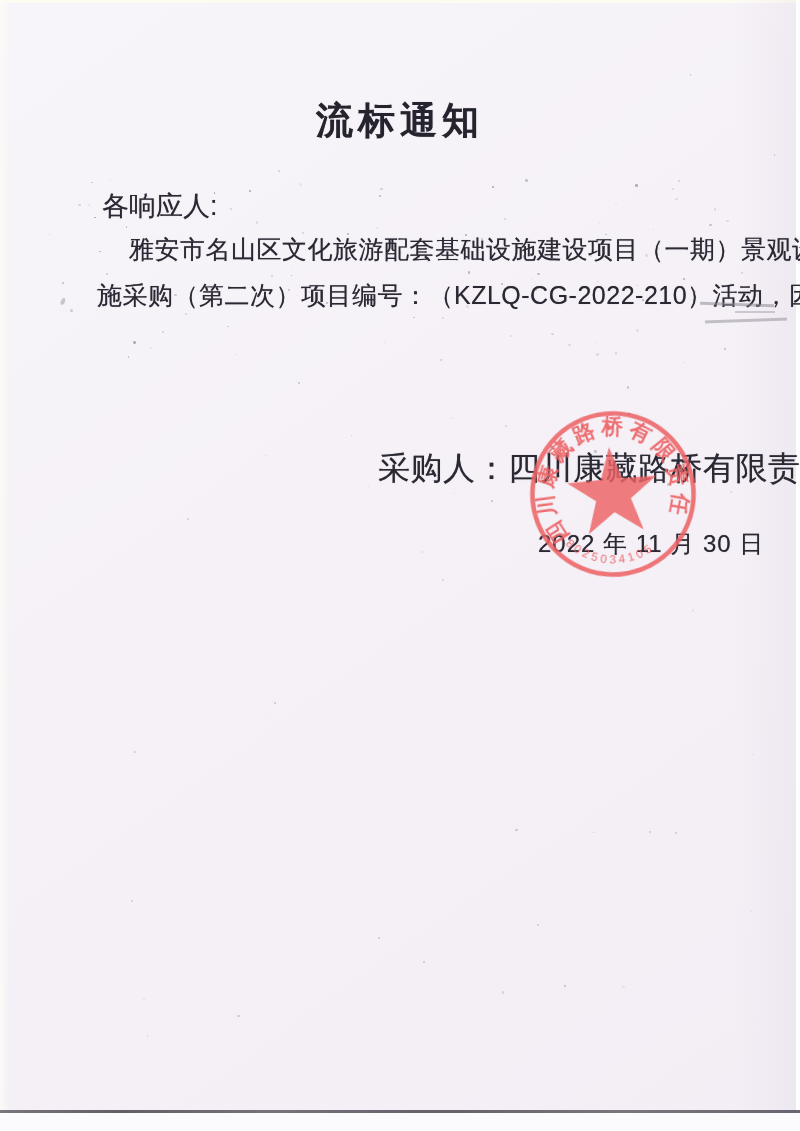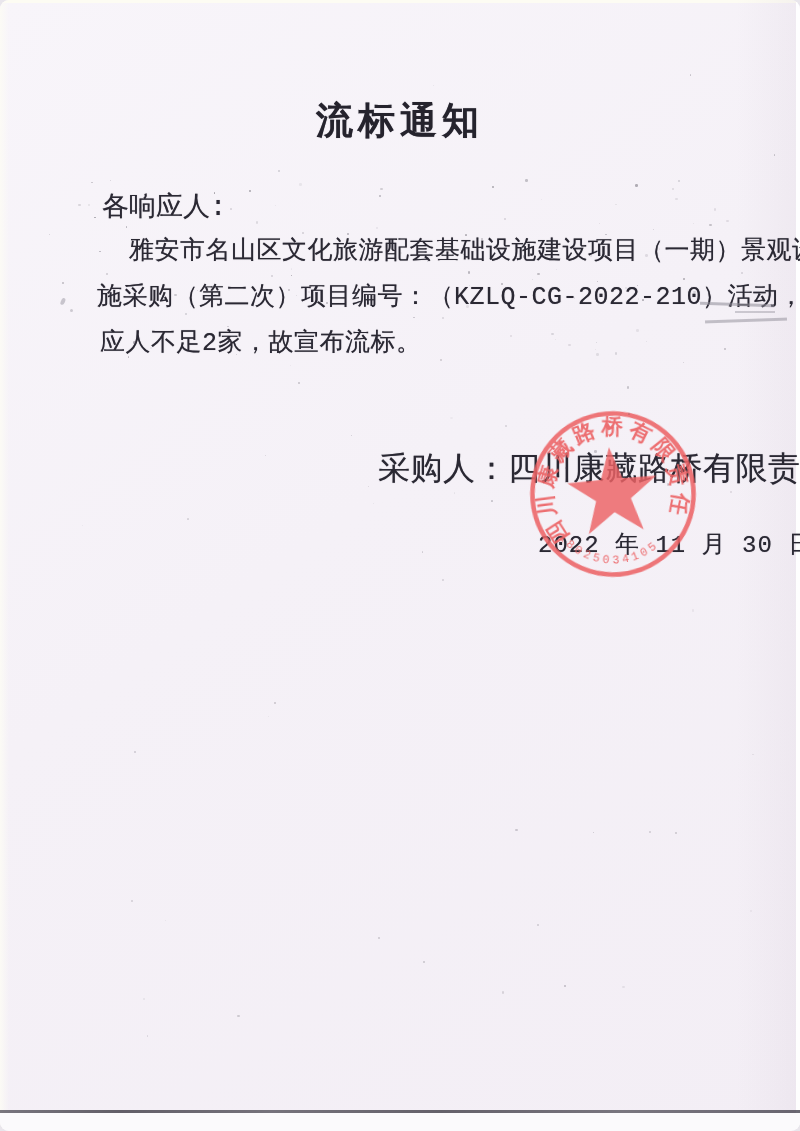--- a/index.html
+++ b/index.html
@@ -1,19 +1,19 @@
 <!DOCTYPE html>
 <html><head>
 <meta charset="utf-8">
 <style>
   html,body{margin:0;padding:0;background:#e9e6ec;}
   .scan{
     position:relative;width:800px;height:1131px;overflow:hidden;
     background:linear-gradient(145deg,#f8f5fa 0%,#f5f1f7 45%,#f3eef5 100%);
-    font-family:Liberation Mono, monospace;color:#2a2833;border-radius:9px;
+    font-family:Liberation Sans, sans-serif;color:#2a2833;
   }
   .edge-top{position:absolute;top:0;left:0;right:0;height:3px;background:#fdfcf3;}
   .edge-left{position:absolute;top:0;left:0;bottom:0;width:9px;
     background:linear-gradient(90deg,rgba(252,251,245,.95),rgba(252,251,245,0));}
   .edge-right{position:absolute;top:0;right:0;bottom:0;width:4px;background:rgba(255,255,255,.9);}
   .shade-right{position:absolute;top:0;right:4px;bottom:0;width:60px;
     background:linear-gradient(90deg,rgba(212,200,214,0),rgba(212,200,214,.18));}
   .bed-line{position:absolute;left:0;right:0;top:1110px;height:3px;opacity:.8;filter:blur(.4px);
     background:linear-gradient(90deg,#5a5761 0%,#3e3b45 15%,#57545e 34%,#413e48 55%,#5b5862 78%,#474450 100%);}
   .bed-strip{position:absolute;left:0;right:0;top:1113px;bottom:0;background:#fbfafc;}
@@ -49,21 +49,20 @@
   <div class="edge-left"></div>
   <div class="shade-right"></div>
   <div class="edge-right"></div>
 
   <div class="title inktext">流标通知</div>
 
   <div class="greeting inktext">各响应人:</div>
 
   <div class="bline bl1 inktext">雅安市名山区文化旅游配套基础设施建设项目（一期）景观设</div>
   <div class="bline bl2 inktext">施采购（第二次）项目编号：（KZLQ-CG-2022-210）活动，因有效响</div>
-  <div class="bline bl3 inktext">应人不足2家，故宣布流标。</div>
 
   <div class="purchaser inktext">采购人：四川康藏路桥有限责任公司</div>
   <div class="dateline inktext">2022 年 11 月 30 日</div>
 
   <svg class="seal" viewBox="0 0 200 200">
     <circle cx="100" cy="100" r="79" fill="none" stroke-width="4.5" opacity=".95" stroke="#ec6365"></circle>
     <polygon opacity=".9" points="100,54 110.6,85.4 143.7,85.8 117.1,105.6 127,137.2 100,118 73,137.2 82.9,105.6 56.3,85.8 89.4,85.4" fill="#ec6365"></polygon>
     <path id="sealArc" d="M 54.8 137.9 A 59 59 0 1 1 145.2 137.9" fill="none"></path>
     <text font-size="21" font-weight="bold" letter-spacing="4.5" fill="#ec6365">
       <textPath href="#sealArc">四川康藏路桥有限责任公司</textPath>

